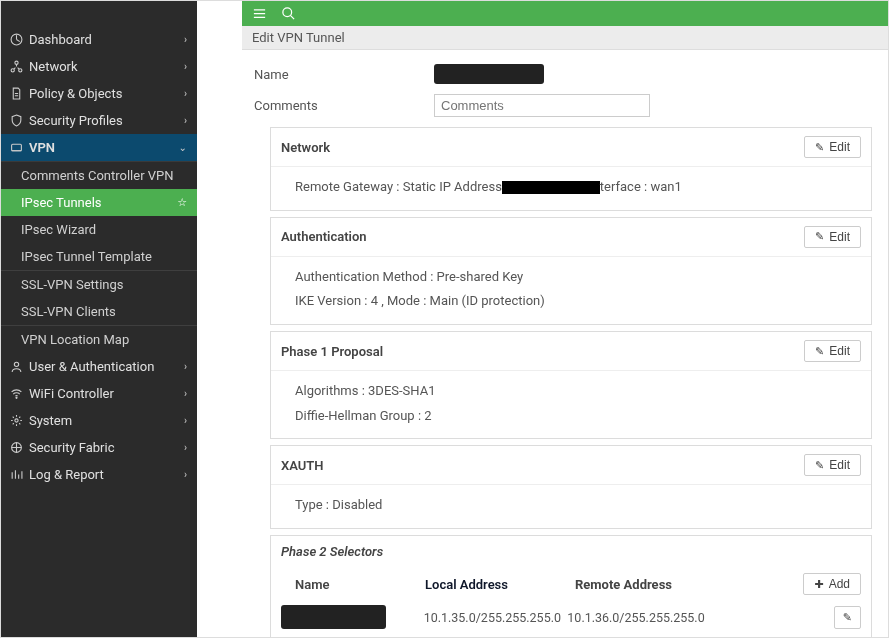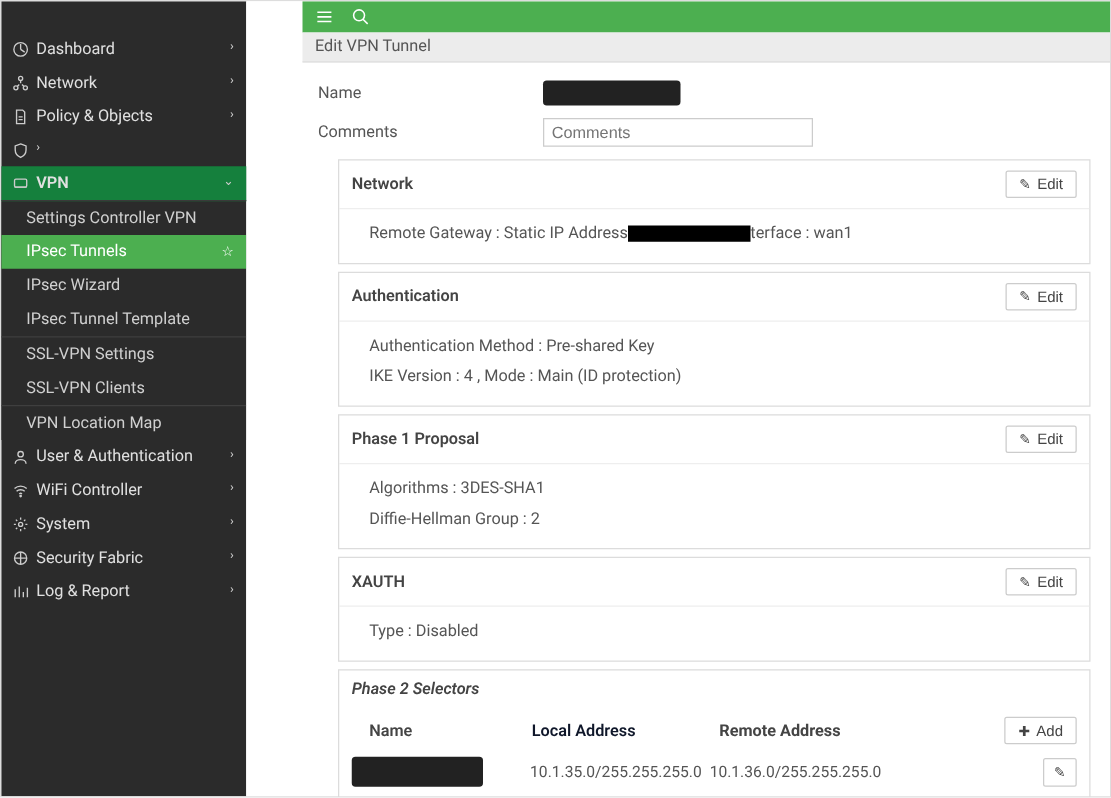--- a/index.html
+++ b/index.html
@@ -20,32 +20,33 @@
   width: 196px;
   background: #2b2b2b;
   color: #e0e0e0;
   display: flex;
   flex-direction: column;
   font-size: 13px;
 }
 .sidebar .spacer-top { height: 25px; }
 .sidebar .nav-item {
   display: flex;
+  align-items: center;
   padding: 6px 10px 6px 8px;
   cursor: pointer;
   position: relative;
 }
 .sidebar .nav-item .icon {
   width: 14px; height:14px; display:inline-flex; align-items:center; justify-content:center;
   margin-right: 6px;
   color: #ccc;
 }
 .sidebar .nav-item .label { flex:1; color:#e0e0e0; }
 .sidebar .nav-item .chev { color:#ccc; font-size:10px; }
-.sidebar .nav-item.expanded { background:#15803d; border-bottom:1px solid #3a3a3a; }
+.sidebar .nav-item.expanded { background:#0c4a6e; border-bottom:1px solid #3a3a3a; }
 .sidebar .nav-item.expanded .label { font-weight:600; }
 .sidebar .sub { background:#2b2b2b; }
 .sidebar .sub .sub-item {
   padding: 6px 10px 6px 20px;
   display:flex; align-items:center;
   cursor:pointer;
   color:#d0d0d0;
 }
 .sidebar .sub .sub-item.active {
   background:#4caf50;
@@ -187,37 +188,38 @@
     <span class="label">Policy &amp; Objects</span>
     <span class="chev">›</span>
   </div>
 
   <div class="nav-item">
     <span class="icon">
       <svg width="13" height="13" viewBox="0 0 24 24" fill="currentColor">
           <path d="M12 2l8 3v6c0 5-3.5 9-8 11-4.5-2-8-6-8-11V5l8-3z" fill="none" stroke="currentColor" stroke-width="2"></path>
         </svg>
     </span>
+    <span class="label">Security Profiles</span>
     <span class="chev">›</span>
   </div>
 
   <div class="nav-item expanded">
     <span class="icon">
       <svg width="13" height="13" viewBox="0 0 24 24" fill="none" stroke="currentColor" stroke-width="2">
           <rect x="3" y="6" width="18" height="12" rx="2"></rect>
           <path d="M3 18l18 0"></path>
         </svg>
     </span>
     <span class="label">VPN</span>
     <span class="chev">⌄</span>
   </div>
 
   <div class="sub">
     <div class="sub-item">
-      <span>Settings Controller VPN</span>
+      <span>Comments Controller VPN</span>
     </div>
     <div class="sub-item active">
       <span>IPsec Tunnels</span>
       <span class="star">☆</span>
     </div>
     <div class="sub-item">
       <span>IPsec Wizard</span>
     </div>
     <div class="sub-item">
       <span>IPsec Tunnel Template</span>

